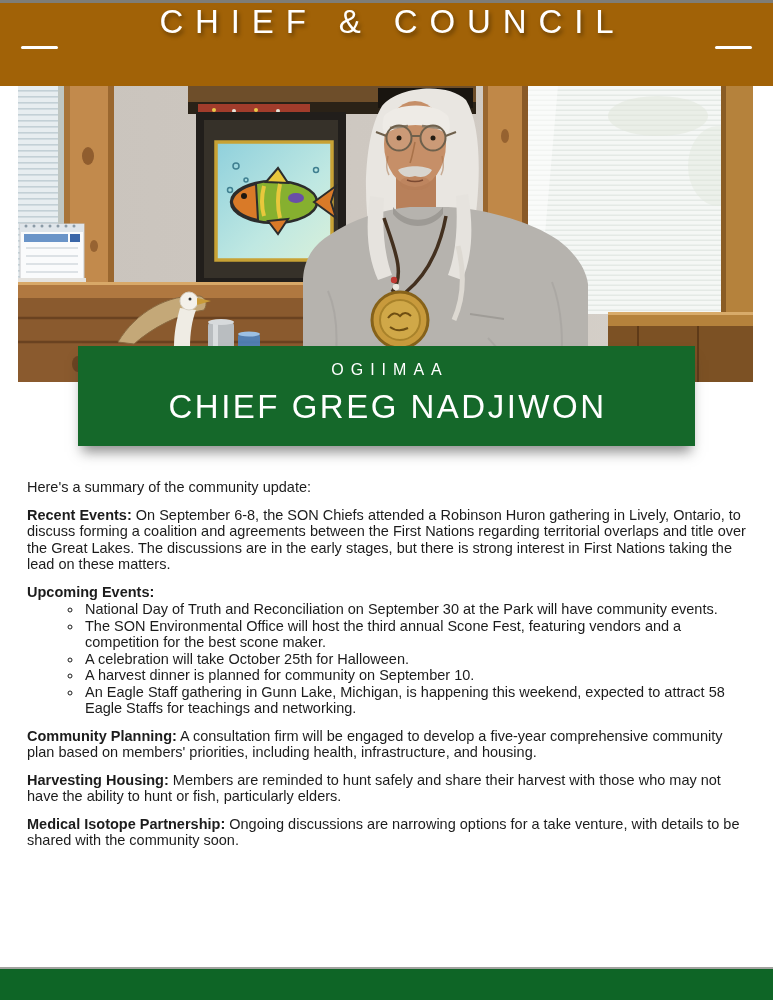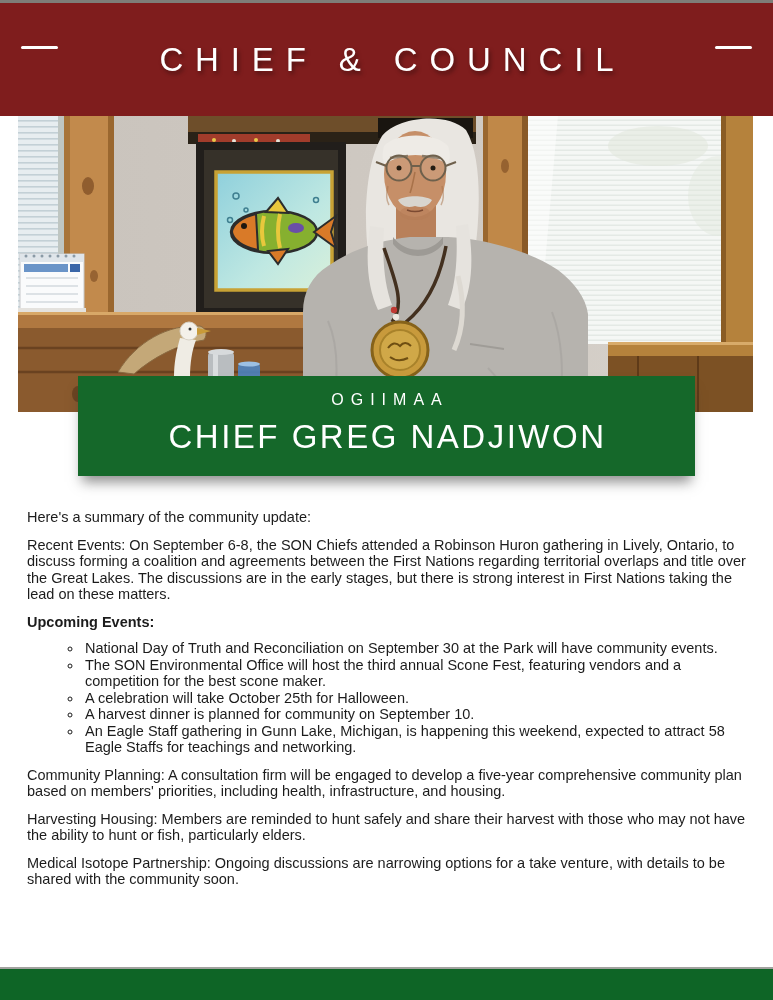--- a/index.html
+++ b/index.html
@@ -2,23 +2,23 @@
 <html><head>
 <meta charset="utf-8">
 <style>
   html,body{margin:0;padding:0;}
   body{
     width:773px;height:1000px;position:relative;background:#ffffff;
     font-family:"Liberation Sans",sans-serif;color:#1c1c1c;overflow:hidden;
   }
   
   .top-banner{
-    box-sizing:border-box;height:116px;background:#7f1d1d;
+    box-sizing:border-box;height:86px;background:#a16207;
     border-top:3px solid #7e7d78;position:relative;
-    display:flex;align-items:center;justify-content:center;
+    display:flex;align-items:flex-start;justify-content:center;
   }
   .top-banner h1{
     margin:0;font-size:33px;font-weight:400;color:#ffffff;
     letter-spacing:.36em;padding-left:.36em;
     text-shadow:2px 3px 4px rgba(0,0,0,.38);
   }
   .dash{position:absolute;top:43px;width:37px;height:3px;background:#ffffff;border-radius:2px;}
   .dash.left{left:21px;}
   .dash.right{right:21px;}
   
@@ -32,22 +32,22 @@
   .name-banner .subtitle{
     color:#ffffff;font-size:16px;font-weight:400;letter-spacing:7px;padding-left:7px;margin:0 0 9px 0;
   }
   .name-banner .name{
     color:#ffffff;font-size:33px;font-weight:500;letter-spacing:2.5px;padding-left:2px;margin:0;
   }
   
   .content{padding:97px 23px 0 27px;font-size:14.5px;line-height:16.5px;}
   .content p{margin:0 0 11px 0;}
   .content .sec-head{margin:0;font-weight:700;}
-  .content strong{font-weight:400;}
-  .content ul{margin:10px 0 11px 0;padding-left:56px;list-style-type:circle;}
+  .content strong{font-weight:700;}
+  .content ul{margin:1px 0 11px 0;padding-left:56px;list-style-type:circle;}
   .content li{margin:0;padding-left:2px;}
   
   .bottom-bar{
     position:absolute;left:0;right:0;bottom:0;height:31px;
     background:#0e6526;border-top:2px solid #a2a29f;
   }
 </style>
 </head>
 <body>
 

